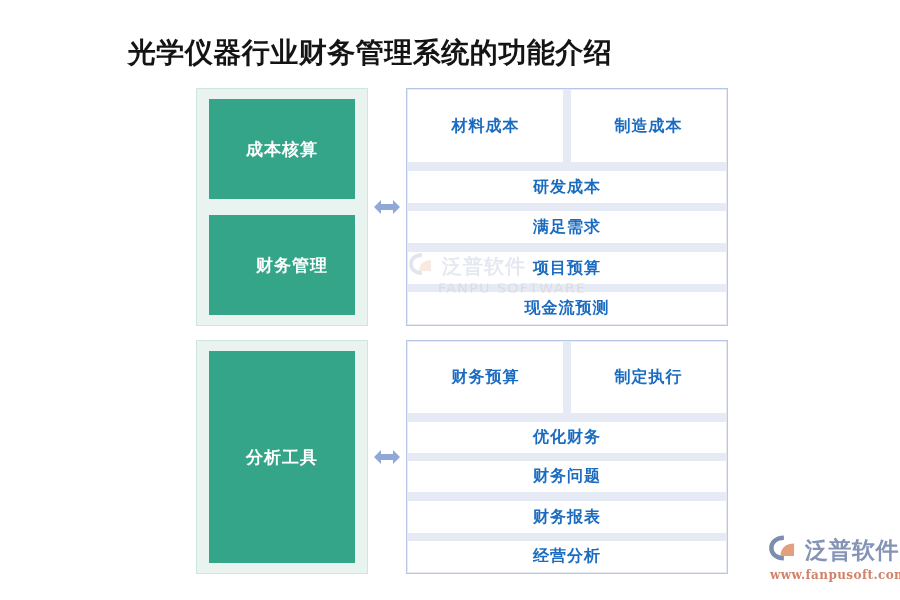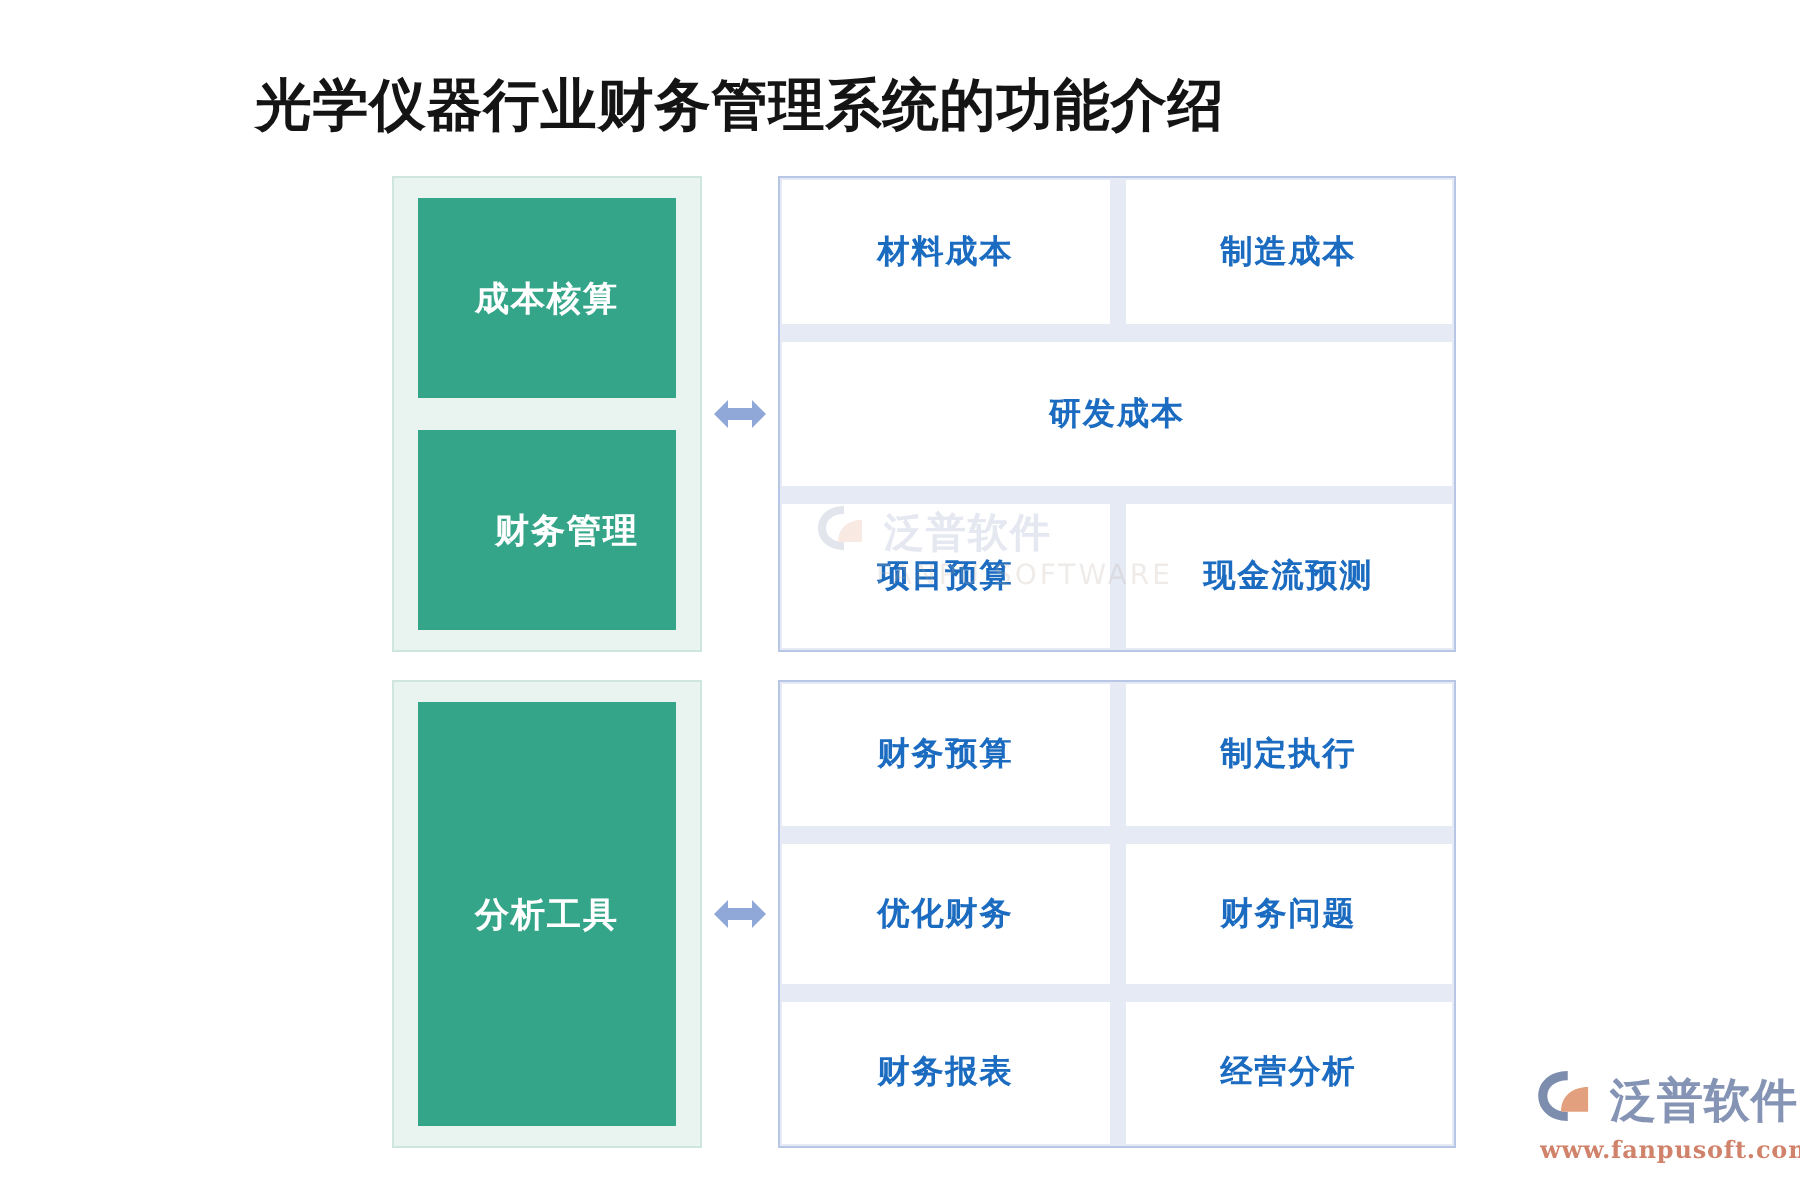--- a/index.html
+++ b/index.html
@@ -35,21 +35,21 @@
     left: 196px;
     width: 532px;
     display: flex;
     align-items: stretch;
   }
   #row-1 { top: 88px;  height: 238px; }
   #row-2 { top: 340px; height: 234px; }
 
   
   .left-panel {
-    width: 155px;
+    width: 172px;
     background: #e9f4f0;
     border: 1px solid #cfe6df;
     box-sizing: border-box;
     display: flex;
     flex-direction: column;
     justify-content: space-between;
     padding: 10px 12px;
   }
   .left-card {
     background: #34a588;
@@ -84,21 +84,21 @@
     padding: 1px;
     display: flex;
     flex-direction: column;
     justify-content: space-between;
   }
   .right-row {
     flex: 1 1 0;
     display: flex;
     gap: 8px;
   }
-  .right-row + .right-row { margin-top: 9px; }
+  .right-row + .right-row { margin-top: 9px; flex-direction: column; }
   .right-card {
     flex: 1 1 0;
     background: #ffffff;
     display: flex;
     align-items: center;
     justify-content: center;
     color: #1b6cc0;
     font-family: "DejaVu Serif", "Liberation Serif", serif;
     font-size: 16px;
     font-weight: 700;
@@ -192,20 +192,23 @@
         <span>材料成本</span>
       </div>
       <div class="right-card">
         <span>制造成本</span>
       </div>
     </div>
     <div class="right-row">
       <div class="right-card">
         <span>研发成本</span>
       </div>
+      <div class="right-card">
+        <span>满足需求</span>
+      </div>
     </div>
     <div class="right-row">
       <div class="right-card">
         <span>项目预算</span>
       </div>
       <div class="right-card">
         <span>现金流预测</span>
       </div>
     </div>
   </div>

